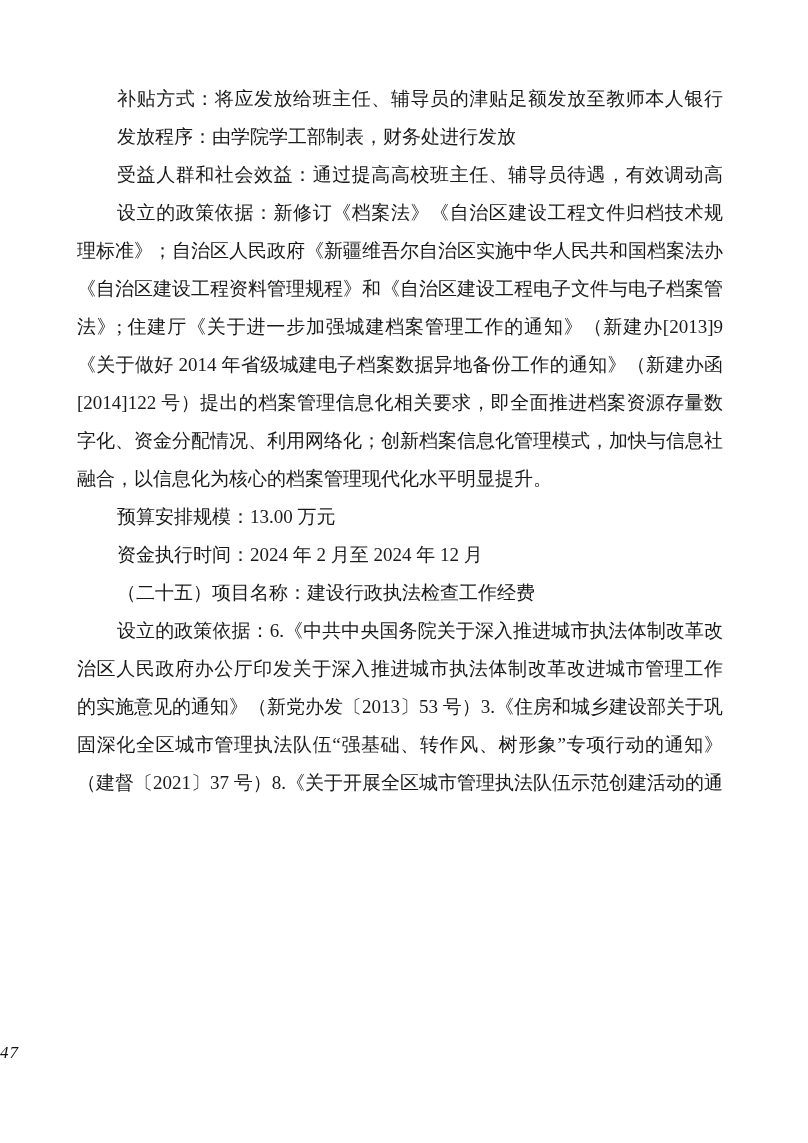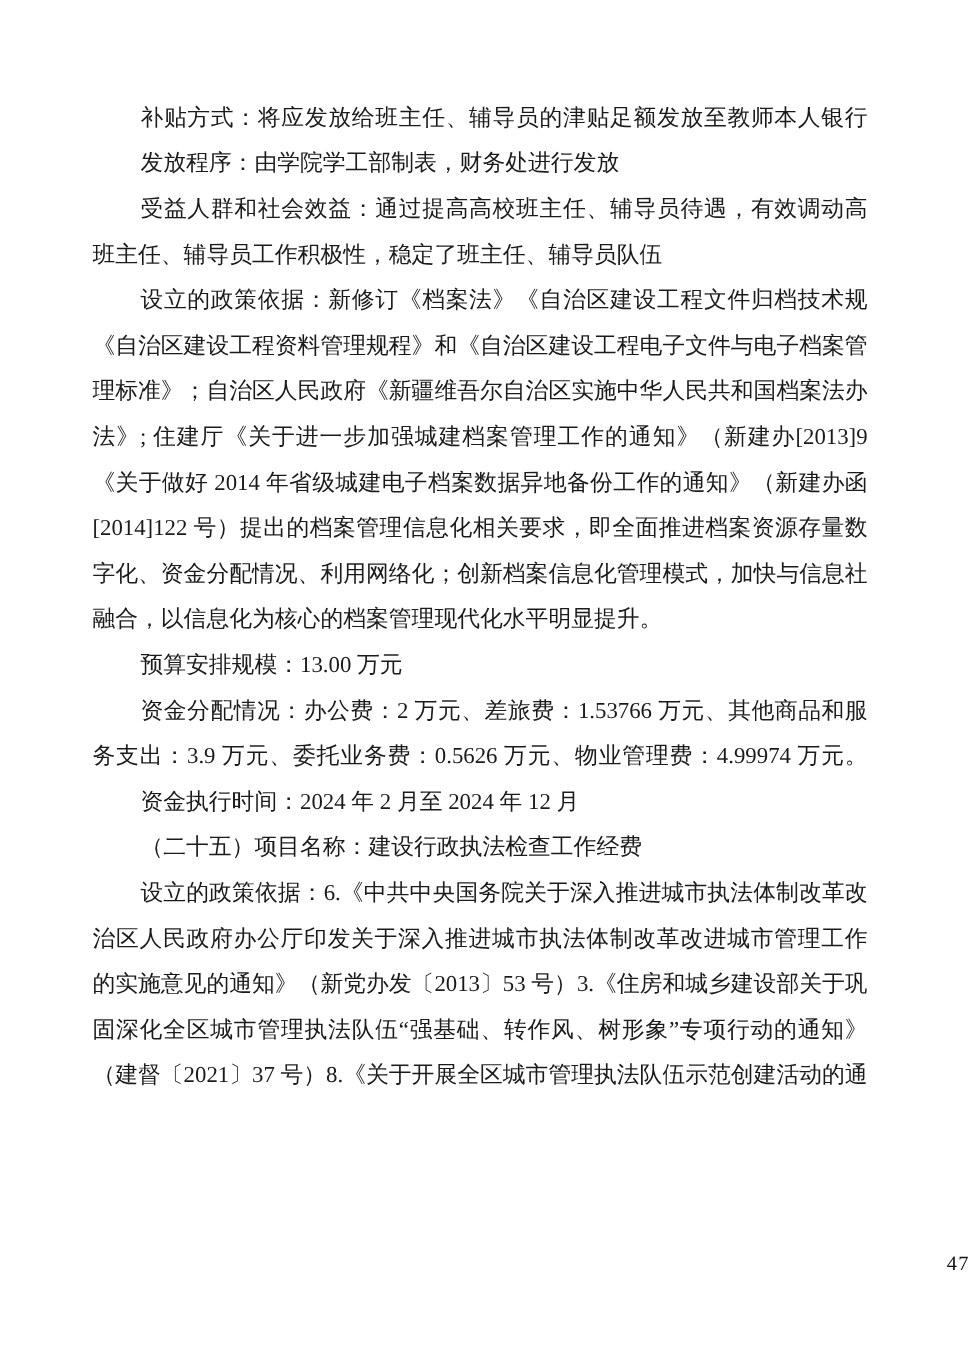--- a/index.html
+++ b/index.html
@@ -40,21 +40,22 @@
     text-align-last: justify;
   }
   .line.first {
     text-indent: 40px;
   }
   .page-footer {
     position: absolute;
     top: 1042px;
     left: 0;
     width: 808px;
-    text-align: right;
+    text-align: left;
+    font-style: italic;
   }
   .page-number {
     font-size: 17px;
     line-height: 22px;
     letter-spacing: 1px;
     color: #111111;
   }
 </style>
 </head>
 <body>
@@ -62,38 +63,33 @@
 <div class="doc-page">
   <div class="text-body">
       <div class="para">
         <div class="line first flush">补贴方式：将应发放给班主任、辅导员的津贴足额发放至教师本人银行卡</div>
       </div>
       <div class="para">
         <div class="line first">发放程序：由学院学工部制表，财务处进行发放</div>
       </div>
       <div class="para">
         <div class="line first flush">受益人群和社会效益：通过提高高校班主任、辅导员待遇，有效调动高校</div>
-        <div class="line">班主任、辅导员工作积极性，稳定了班主任、辅导员队伍</div>
       </div>
       <div class="para">
         <div class="line first flush">设立的政策依据：新修订《档案法》《自治区建设工程文件归档技术规程》</div>
+        <div class="line flush">理标准》；自治区人民政府《新疆维吾尔自治区实施中华人民共和国档案法办</div>
         <div class="line flush">《自治区建设工程资料管理规程》和《自治区建设工程电子文件与电子档案管</div>
-        <div class="line flush">理标准》；自治区人民政府《新疆维吾尔自治区实施中华人民共和国档案法办</div>
         <div class="line flush">法》; 住建厅《关于进一步加强城建档案管理工作的通知》（新建办[2013]9 号）、</div>
         <div class="line flush">《关于做好 2014 年省级城建电子档案数据异地备份工作的通知》（新建办函</div>
         <div class="line flush">[2014]122 号）提出的档案管理信息化相关要求，即全面推进档案资源存量数</div>
         <div class="line flush">字化、资金分配情况、利用网络化；创新档案信息化管理模式，加快与信息社会</div>
         <div class="line">融合，以信息化为核心的档案管理现代化水平明显提升。</div>
       </div>
       <div class="para">
         <div class="line first">预算安排规模：13.00 万元</div>
-      </div>
-      <div class="para">
-        <div class="line first flush">资金分配情况：办公费：2 万元、差旅费：1.53766 万元、其他商品和服</div>
-        <div class="line flush">务支出：3.9 万元、委托业务费：0.5626 万元、物业管理费：4.99974 万元。</div>
       </div>
       <div class="para">
         <div class="line first">资金执行时间：2024 年 2 月至 2024 年 12 月</div>
       </div>
       <div class="para">
         <div class="line first">（二十五）项目名称：建设行政执法检查工作经费</div>
       </div>
       <div class="para">
         <div class="line first flush">设立的政策依据：6.《中共中央国务院关于深入推进城市执法体制改革改</div>
         <div class="line flush">治区人民政府办公厅印发关于深入推进城市执法体制改革改进城市管理工作</div>

